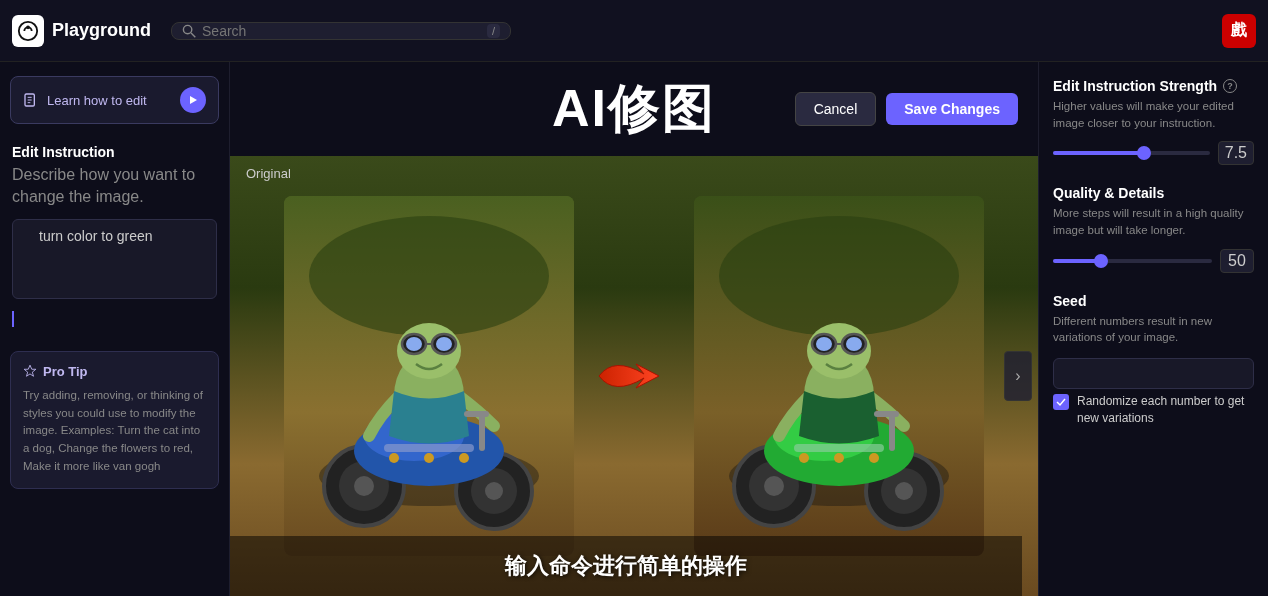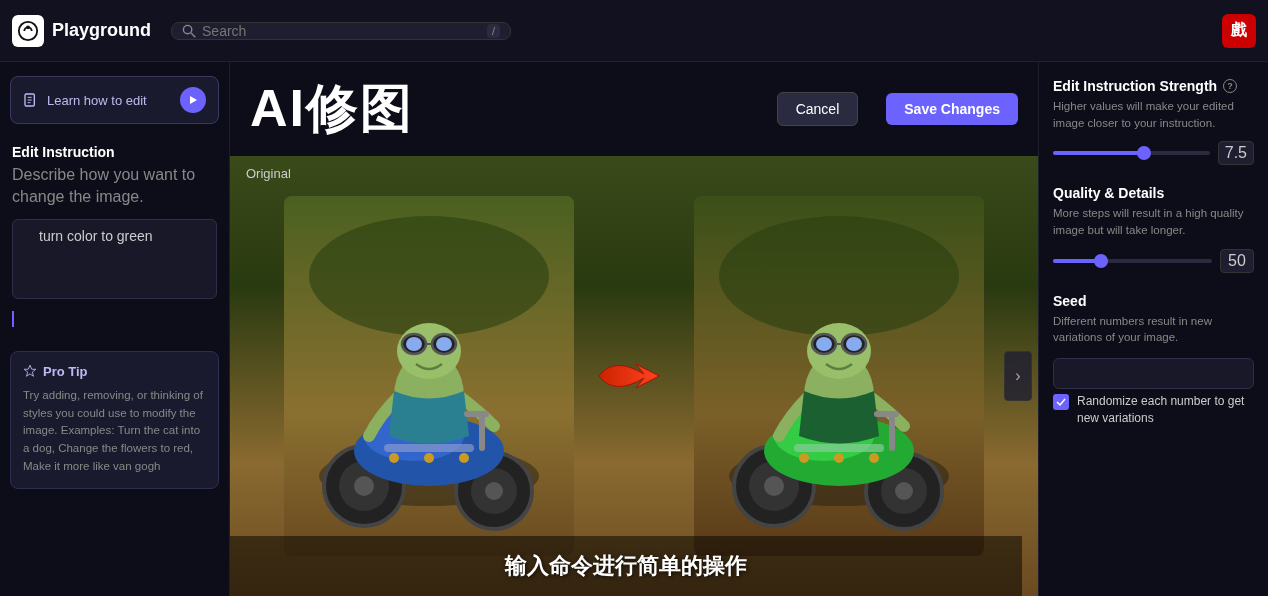--- a/index.html
+++ b/index.html
@@ -195,57 +195,57 @@
     .center-content {
       flex: 1;
       display: flex;
       flex-direction: column;
       overflow: hidden;
       position: relative;
     }
     .center-header {
       display: flex;
       align-items: center;
-      justify-content: flex-start;
+      justify-content: center;
       padding: 12px 20px;
       position: relative;
       flex-shrink: 0;
     }
     .center-title {
       font-size: 52px;
       font-weight: 900;
       color: #fff;
       text-align: center;
       letter-spacing: 2px;
     }
     .header-buttons {
       position: absolute;
       right: 20px;
       display: flex;
+      gap: 10px;
       align-items: center;
     }
     .btn-cancel {
       background: #2a2a40;
       border: 1px solid #444;
       color: #fff;
       border-radius: 6px;
       padding: 8px 18px;
       font-size: 14px;
       cursor: pointer;
     }
     .btn-save {
       background: #6c63ff;
       border: none;
       color: #fff;
       border-radius: 6px;
       padding: 8px 18px;
       font-size: 14px;
       cursor: pointer;
       font-weight: 600;
-      margin-left: 28px;
     }
 
     .image-area {
       flex: 1;
       position: relative;
       overflow: hidden;
       background: #111;
     }
 
     

